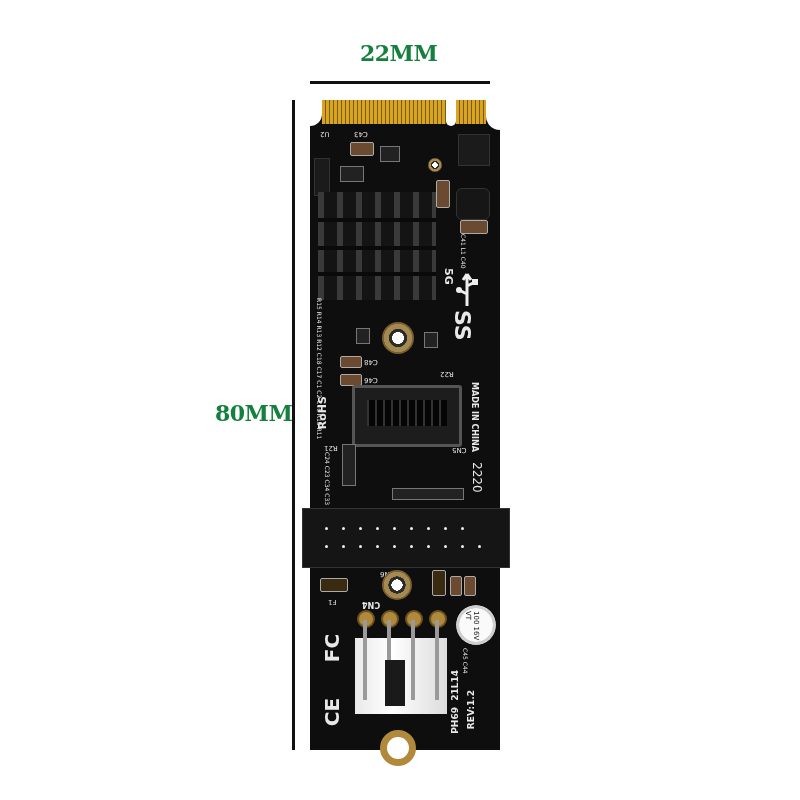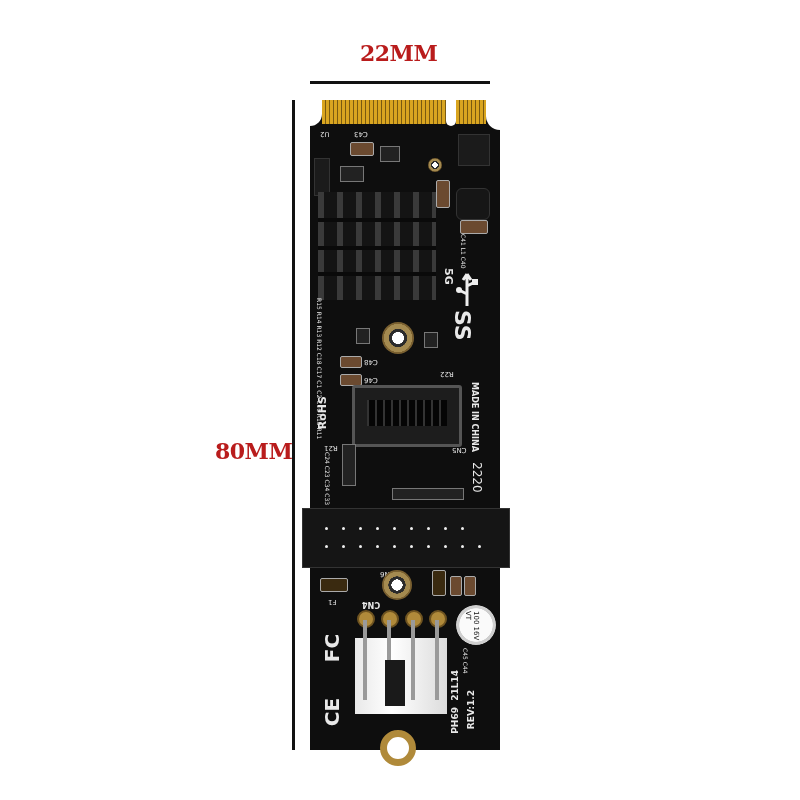--- a/index.html
+++ b/index.html
@@ -1,17 +1,17 @@
 <!DOCTYPE html>
 <html><head>
 <meta charset="utf-8">
 <style>
   html,body{margin:0;padding:0;background:#ffffff;}
   body{width:800px;height:800px;position:relative;overflow:hidden;font-family:"DejaVu Sans",sans-serif;}
-  .dim-label{position:absolute;font-family:"DejaVu Serif","Liberation Serif",serif;font-weight:bold;color:#b91c1c;font-size:22px;letter-spacing:-0.5px;}
+  .dim-label{position:absolute;font-family:"DejaVu Serif","Liberation Serif",serif;font-weight:bold;color:#15803d;font-size:22px;letter-spacing:-0.5px;}
   .dim-line{position:absolute;background:#111;}
   .board{position:absolute;left:310px;top:100px;width:190px;height:650px;background:#0e0e0e;}
   .fingers{position:absolute;top:0;height:24px;background:repeating-linear-gradient(90deg,#d9a520 0 3px,#7a5a10 3px 4px);}
   .notch{position:absolute;left:136px;top:0;width:10px;height:26px;background:#fff;border-radius:0 0 5px 5px;}
   .corner-cut{position:absolute;width:14px;height:14px;background:#fff;}
   .heatsink{position:absolute;left:8px;top:92px;width:118px;height:108px;background:#1a1a1a;
     background-image:
       repeating-linear-gradient(90deg,#3a3a3a 0 6px,#141414 6px 19px),
       linear-gradient(#000,#000);
   }
@@ -34,21 +34,21 @@
   .bottom-hole{position:absolute;left:70px;top:630px;width:36px;height:36px;border-radius:50%;background:#fff;border:7px solid #b08a3a;box-sizing:border-box;}
   .vert{writing-mode:vertical-rl;transform:rotate(180deg);}
   .vert-down{writing-mode:vertical-rl;}
 </style>
 </head>
 <body>
 
 <div class="dim-label" style="left:360px;top:40px;">22MM</div>
 <div class="dim-line" style="left:310px;top:81px;width:180px;height:3px;"></div>
 
-<div class="dim-label" style="left:215px;top:438px;">80MM</div>
+<div class="dim-label" style="left:215px;top:400px;">80MM</div>
 <div class="dim-line" style="left:292px;top:100px;width:3px;height:650px;"></div>
 
 <div class="board">
   <div class="fingers" style="left:12px;width:124px;"></div>
   <div class="fingers" style="left:146px;width:30px;"></div>
   <div class="notch"></div>
   <div class="corner-cut" style="left:0;top:0;border-radius:0 0 14px 0;width:12px;height:26px;"></div>
   <div class="corner-cut" style="right:0;top:0;border-radius:0 0 0 14px;width:14px;height:30px;"></div>
 
   <div class="silk" style="left:10px;top:30px;transform:rotate(180deg);">U2</div>

